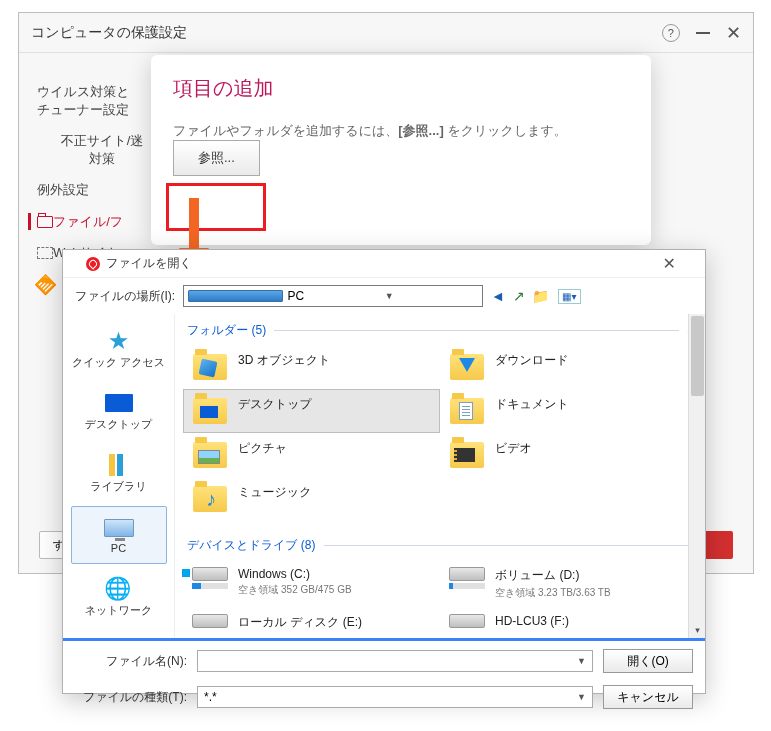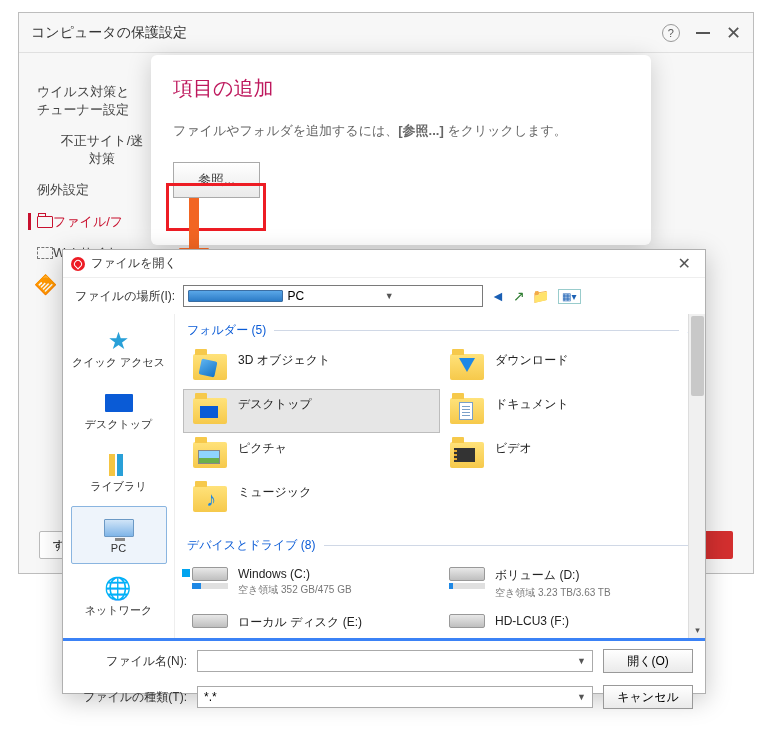--- a/index.html
+++ b/index.html
@@ -19,32 +19,32 @@
 .bg-sidebar .sel { color: #c8102e; border-left: 3px solid #c8102e; padding-left: 6px; margin-left:-9px;}
 .bg-sidebar .sub { display:flex; align-items:center; gap:0;}
 .folder-icon-red { width:16px; height:12px; border:1.5px solid #c8102e; border-radius:1px; position:relative;}
 .folder-icon-red:before { content:''; position:absolute; top:-4px; left:0; width:6px; height:3px; border:1.5px solid #c8102e; border-bottom:none;}
 .web-icon { width:16px; height:12px; border:1px dashed #777; border-radius:1px;}
 .wifi-icon { font-size:14px; color:#666; transform: rotate(45deg); display:inline-block;}
 
 
 .panel { position: absolute; left: 151px; top: 55px; width: 500px; height: 190px; background:#fff; border-radius:6px; box-shadow: 0 4px 24px rgba(0,0,0,0.18); padding: 20px 22px;}
 .panel h2 { font-size: 20px; font-weight: normal; color:#be185d; margin-bottom: 20px;}
-.panel p { font-size: 13px; color:#666; margin-bottom: 22px;}
+.panel p { font-size: 13px; color:#666; }
 .browse-btn { display:inline-block; padding: 8px 24px; background: linear-gradient(#fff,#eaeaea); border:1px solid #aaa; font-size:13px; color:#333;}
 .highlight-box { position:absolute; left: 15px; top: 128px; width: 100px; height: 48px; border: 3px solid #ed1c24; pointer-events:none;}
 
 
 .arrow { position:absolute; left: 184px; top: 198px; width: 20px; height: 74px; pointer-events:none;}
 .arrow-stem { position:absolute; left: 5px; top:0; width: 10px; height: 56px; background:#f26522;}
 .arrow-head { position:absolute; left:-5px; top:50px; width:0; height:0; border-left:15px solid transparent; border-right:15px solid transparent; border-top:24px solid #f26522;}
 
 
 .dlg { position:absolute; left: 62px; top: 249px; width: 644px; height: 445px; background:#fff; border:1px solid #b0b0b0; box-shadow: 0 6px 24px rgba(0,0,0,0.22); }
-.dlg-titlebar { height: 28px; display:flex; align-items:center; padding: 0 8px; border-bottom:1px solid #eee; font-size:12px; color:#333;}
+.dlg-titlebar { height: 28px; display:flex; align-items:center; padding: 0 23px; border-bottom:1px solid #eee; font-size:12px; color:#333;}
 .dlg-titlebar .tm { width:14px; height:14px; border-radius:50%; background:#ed1c24; margin-right:6px; display:flex; align-items:center; justify-content:center;}
 .dlg-titlebar .tm:before{content:''; width:6px;height:6px;border:1.5px solid #fff; border-radius:50% 50% 50% 0; transform:rotate(-45deg);}
 .dlg-close { margin-left:auto; font-size:16px; color:#555; padding:0 6px;}
 
 .dlg-location { height: 36px; display:flex; align-items:center; padding: 0 12px; gap:8px; font-size:12px;}
 .dlg-location label { color:#333; }
 .loc-combo { flex:0 0 300px; height:22px; border:1px solid #7a7a7a; display:flex; align-items:center; padding:0 4px; gap:4px; background:#fff;}
 .loc-combo .pc-mini { width:16px; height:12px; background:linear-gradient(#5aa7e8,#2d7cc7); border:1px solid #3b6ea3; border-radius:1px;}
 .loc-combo span { flex:1; font-size:12px;}
 .loc-combo .dd { font-size:9px; color:#555;}

